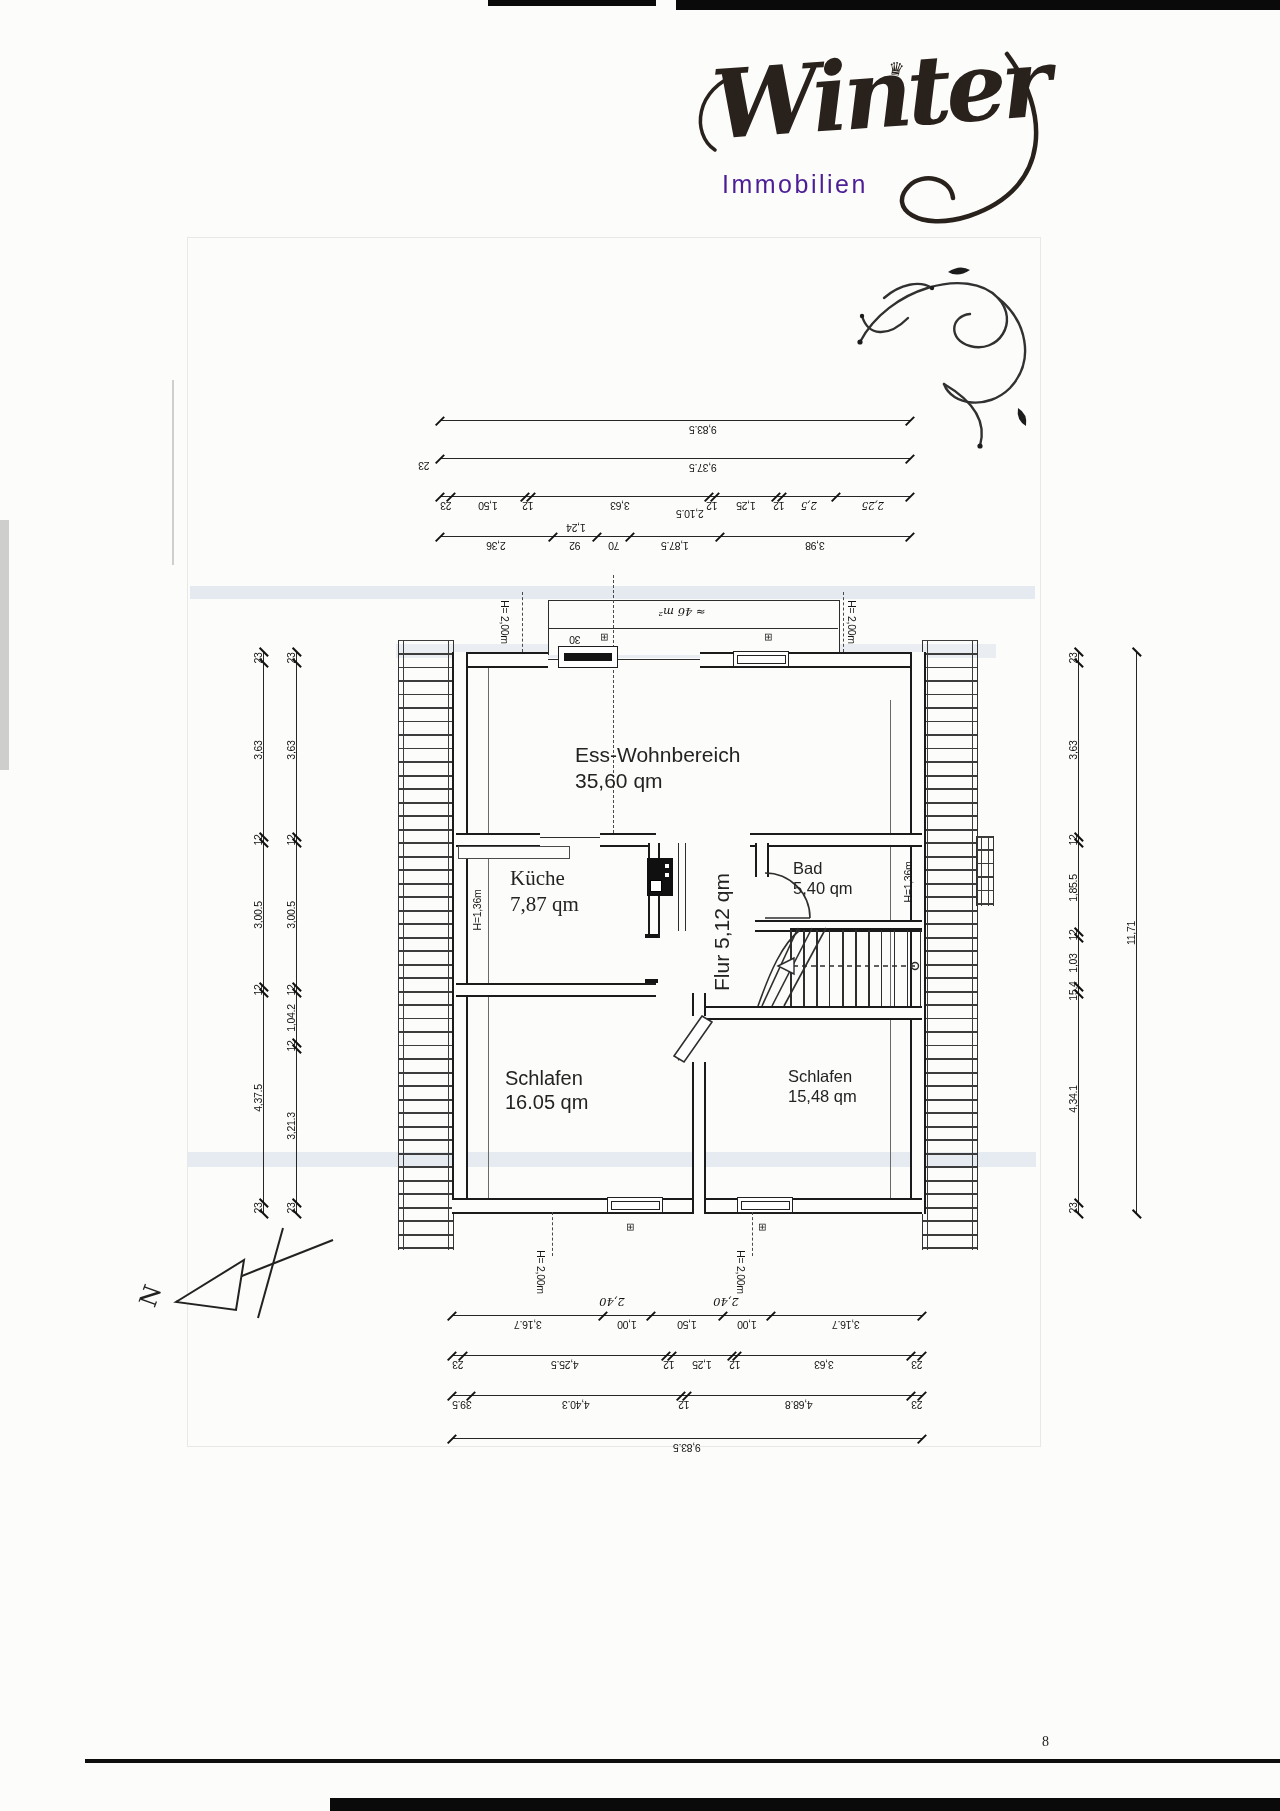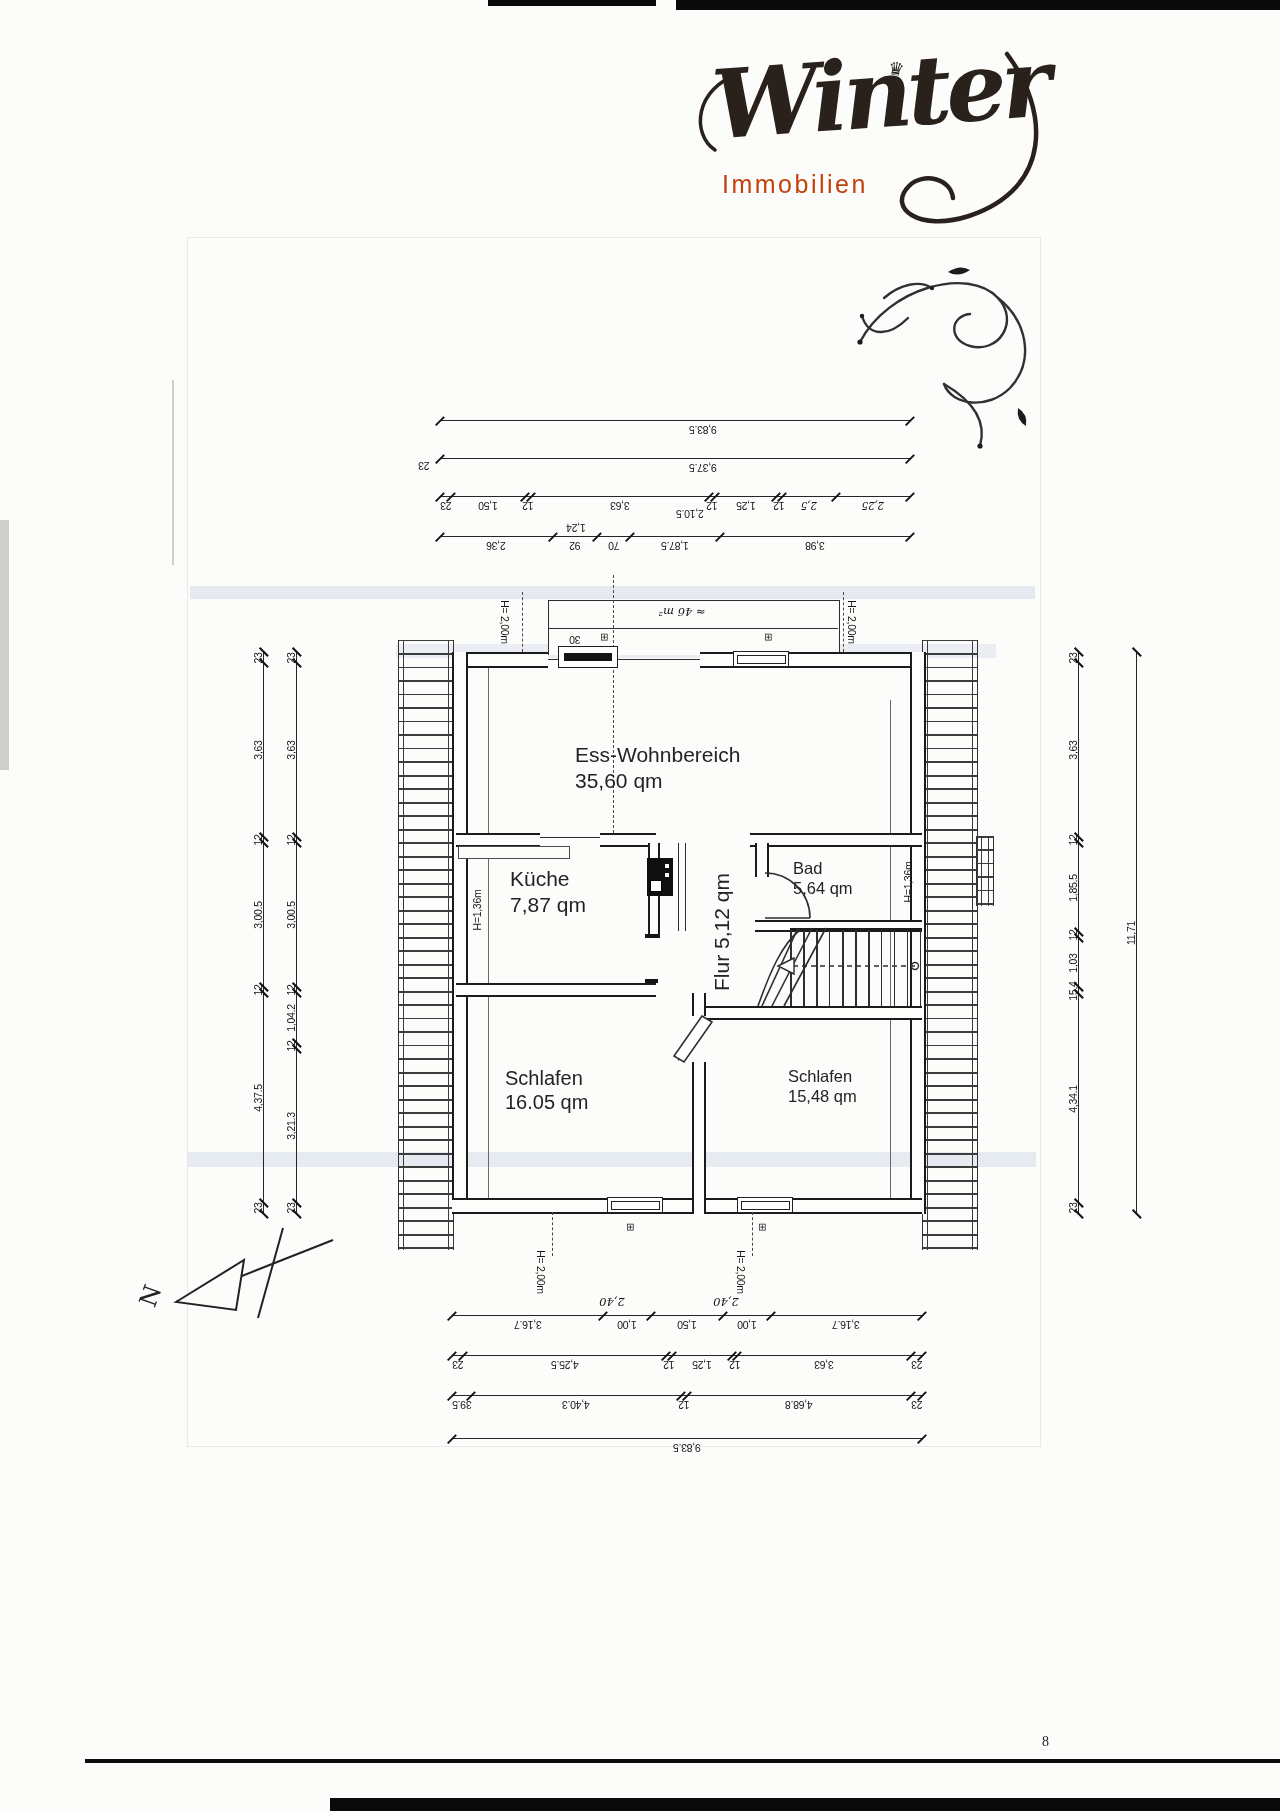--- a/index.html
+++ b/index.html
@@ -8,21 +8,21 @@
   
   .bar{position:absolute;background:#0a0a0a;}
   .band{position:absolute;pointer-events:none;}
   .sheet{position:absolute;border:1px solid rgba(0,0,0,0.08);}
   
   .title{position:absolute;font-size:31px;font-weight:bold;letter-spacing:.2px;color:#0c0c0c;
          border-bottom:3.5px solid #050505;padding:0 6px 7px 0;}
   .wordmark{position:absolute;font-family:"DejaVu Serif",serif;font-style:italic;font-weight:bold;
             font-size:95px;letter-spacing:-5px;color:#29211b;transform:rotate(-4deg);}
   .crown{position:absolute;font-size:18px;color:#29211b;transform:rotate(9deg);}
-  .logo-sub{position:absolute;font-size:25px;letter-spacing:2.5px;color:#c2410c;}
+  .logo-sub{position:absolute;font-size:25px;letter-spacing:2.5px;color:#4c1d95;}
   
   .wallH{position:absolute;border-top:2.2px solid #1b1b1b;border-bottom:2.2px solid #1b1b1b;background:#fdfdfc;}
   .wallV{position:absolute;border-left:2.2px solid #1b1b1b;border-right:2.2px solid #1b1b1b;background:#fdfdfc;}
   .thinH{position:absolute;height:0;border-top:1.5px solid #2e2e2e;}
   .thinV{position:absolute;width:0;border-left:1.5px solid #2e2e2e;}
   .kneeV{position:absolute;width:0;border-left:1px solid #6a6a6a;}
   .dash-v{position:absolute;width:0;border-left:1.5px dashed #4a4a4a;}
   .ladder{position:absolute;border-left:1.6px solid #333;border-right:1.6px solid #333;
           background:repeating-linear-gradient(180deg,#3c3c3c 0 1.5px,transparent 1.5px 13.5px);}
   .ladder::before,.ladder::after{content:'';position:absolute;top:0;bottom:0;width:1px;background:#3c3c3c;}
@@ -179,27 +179,27 @@
       <path d="M 463 146 L 340 146" stroke-dasharray="5 4"></path>
     </g>
     <circle cx="463" cy="146" r="3.5" fill="none" stroke="#2e2e2e" stroke-width="1.4"></circle>
     <polygon points="326,146 342,138 342,154" fill="#fff" stroke="#2e2e2e" stroke-width="1.4"></polygon>
   </svg>
 
   <div class="room-label" style="left:575px;top:742px;font-size:21px;">
     <span>Ess-Wohnbereich</span>
     <span>35,60 qm</span>
   </div>
-  <div class="room-label" style="left:510px;top:866px;font-size:21px;">
+  <div class="room-label" style="left:510px;top:866px;font-size:21px;font-family:Liberation Serif, serif;">
     <span>Küche</span>
     <span>7,87 qm</span>
   </div>
   <div class="room-label" style="left:793px;top:858px;font-size:16.5px;">
     <span>Bad</span>
-    <span>5,64 qm</span>
+    <span>5,40 qm</span>
   </div>
   <div class="flur-label" style="left:642px;top:920px;width:160px;font-size:21px;">Flur 5,12 qm</div>
   <div class="room-label" style="left:505px;top:1066px;font-size:20px;">
     <span>Schlafen</span>
     <span>16.05 qm</span>
   </div>
   <div class="room-label" style="left:788px;top:1066px;font-size:16.5px;">
     <span>Schlafen</span>
     <span>15,48 qm</span>
   </div>

